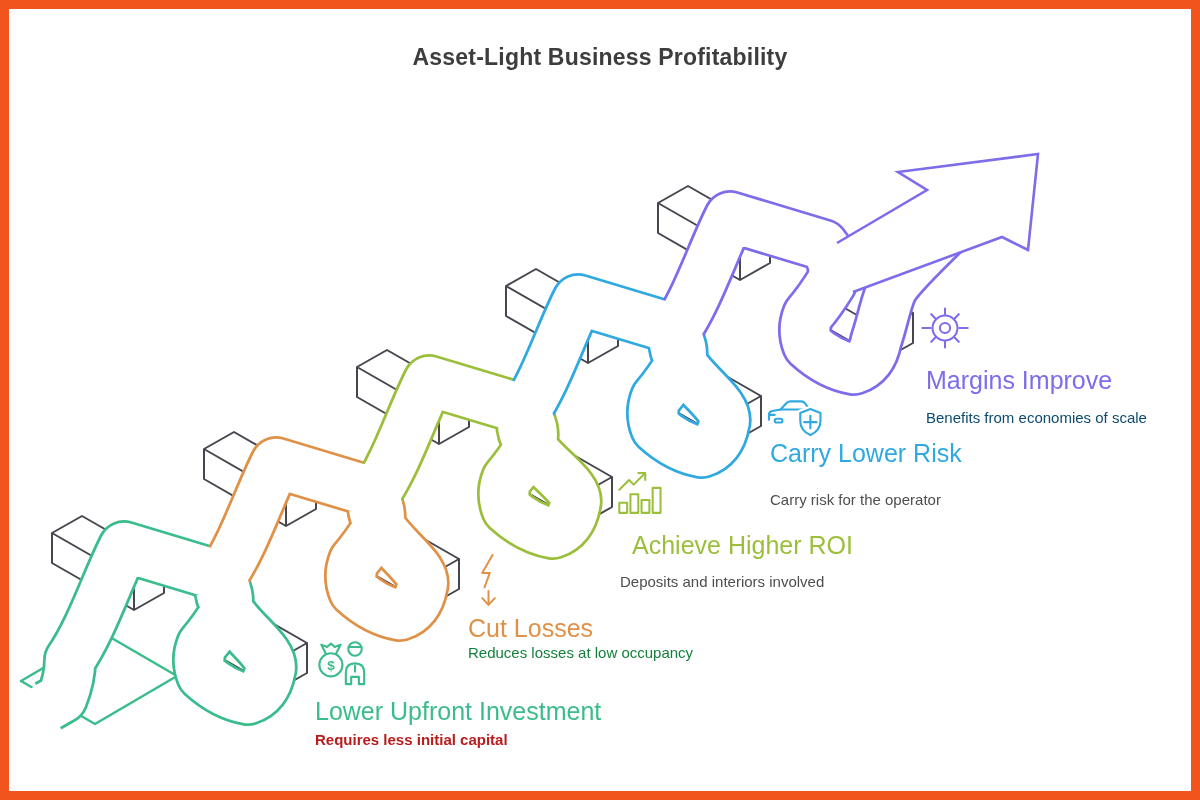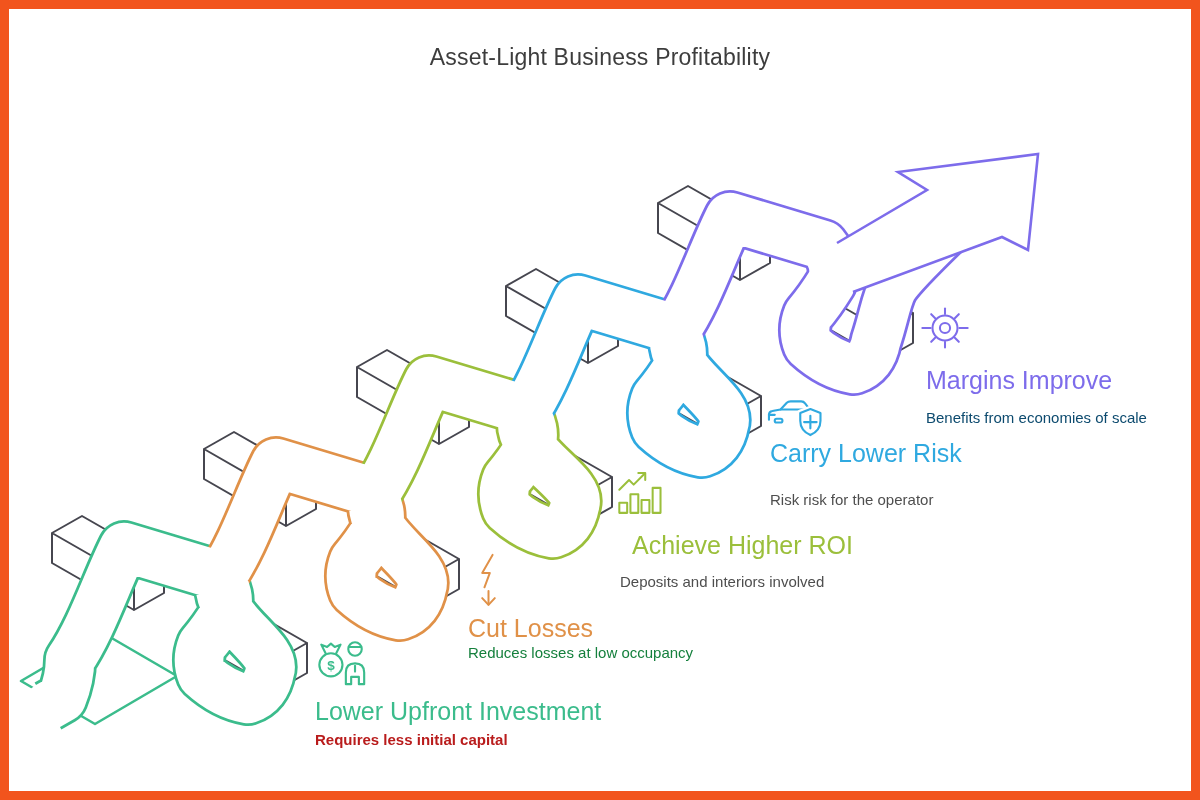--- a/index.html
+++ b/index.html
@@ -6,21 +6,21 @@
   #canvas{
     position:relative;width:1200px;height:800px;background:#ffffff;
     overflow:hidden;font-family:"Liberation Sans",sans-serif;
   }
   #frame{
     position:absolute;inset:0;border:9px solid currentColor;
     box-sizing:border-box;pointer-events:none;z-index:20;
   }
   #title{
     position:absolute;top:44px;left:0;right:0;text-align:center;
-    font-size:23px;font-weight:400;letter-spacing:.2px;z-index:5;
+    font-size:23px;font-weight:700;letter-spacing:.2px;z-index:5;
   }
   #ribbon-svg{position:absolute;left:0;top:0;z-index:1;}
   .band-color{fill:none;stroke:currentColor;stroke-width:54;stroke-linecap:butt;stroke-linejoin:round;}
   .band-white{fill:none;stroke:#ffffff;stroke-width:48.5;stroke-linecap:round;stroke-linejoin:round;}
   .bar-block{fill:#ffffff;stroke:currentColor;stroke-width:2;stroke-linejoin:round;}
   .tail{fill:#ffffff;stroke:currentColor;stroke-width:2.6;stroke-linejoin:round;}
   .arrow-fill{fill:#ffffff;stroke:none;}
   .arrow-stroke{fill:none;stroke:currentColor;stroke-width:2.6;stroke-linejoin:miter;}
   .stage{position:absolute;z-index:6;}
   .stage-icon{position:absolute;display:block;}
@@ -116,21 +116,21 @@
         <path d="M3,36 V31 Q3,27.5 6.5,27 L15,25.5 L21.5,18.5 Q23,17 25.5,17 H36.5 Q39,17 40.5,19 L45.5,25.5"></path>
         <path d="M15,25.5 H40"></path>
         <path d="M3,31 H9"></path>
         <rect x="9" y="35" width="8" height="4" rx="2"></rect>
         <path d="M46,25 L56.5,29 V37 Q56.5,47 46,52 Q35.5,47 35.5,37 V29 Z" stroke="#ffffff" stroke-width="7"></path>
         <path d="M46,25 L56.5,29 V37 Q56.5,47 46,52 Q35.5,47 35.5,37 V29 Z" fill="#ffffff"></path>
         <path d="M46,32 V45 M39.5,38.5 H52.5"></path>
       </svg>
     </span>
     <div class="stage-label" style="left:6px;top:57px;">Carry Lower Risk</div>
-    <div class="stage-desc" style="left: 6px; top: 106px; color: rgb(78, 78, 78);">Risk risk for the operator</div>
+    <div class="stage-desc" style="left: 6px; top: 106px; color: rgb(78, 78, 78);">Carry risk for the operator</div>
   </div>
 
   <div class="stage" style="left: 919px; top: 303px; color: rgb(125, 108, 235);">
     <span class="stage-icon" style="left:1px;top:0px;">
       <svg width="50" height="50" viewBox="0 0 54 54">
         <circle cx="27" cy="27" r="13.5"></circle>
         <circle cx="27" cy="27" r="5.5"></circle>
         <path d="M27,6 V12"></path>
         <path d="M27,42 V48"></path>
         <path d="M41.9,12.1 L37.6,16.4"></path>

